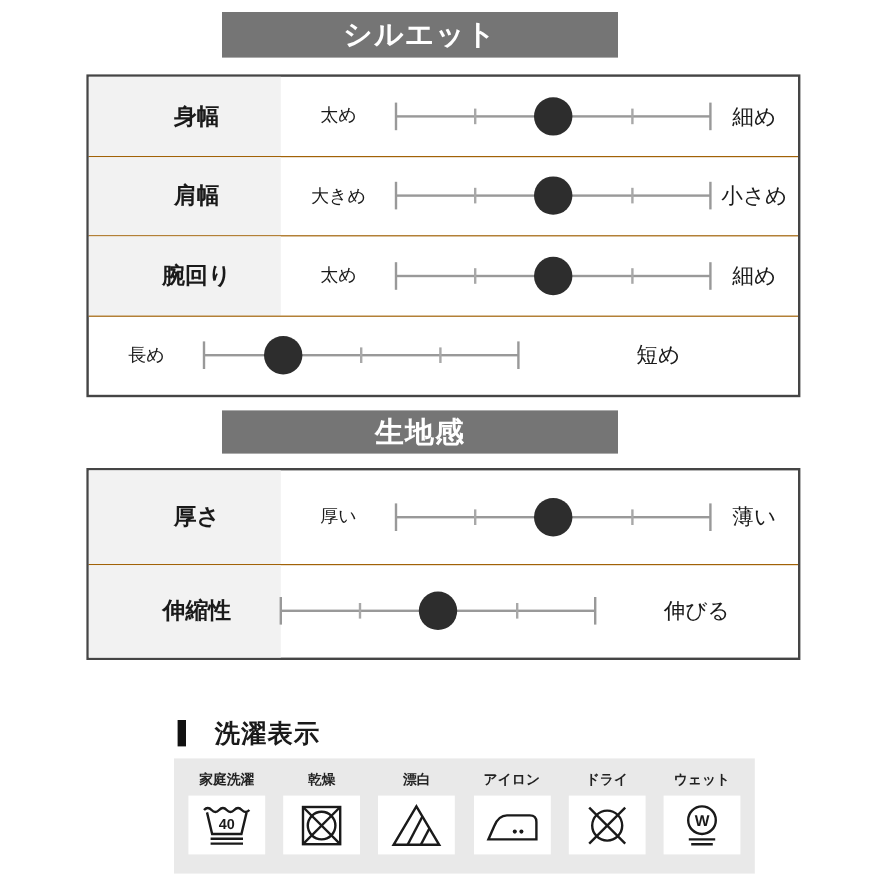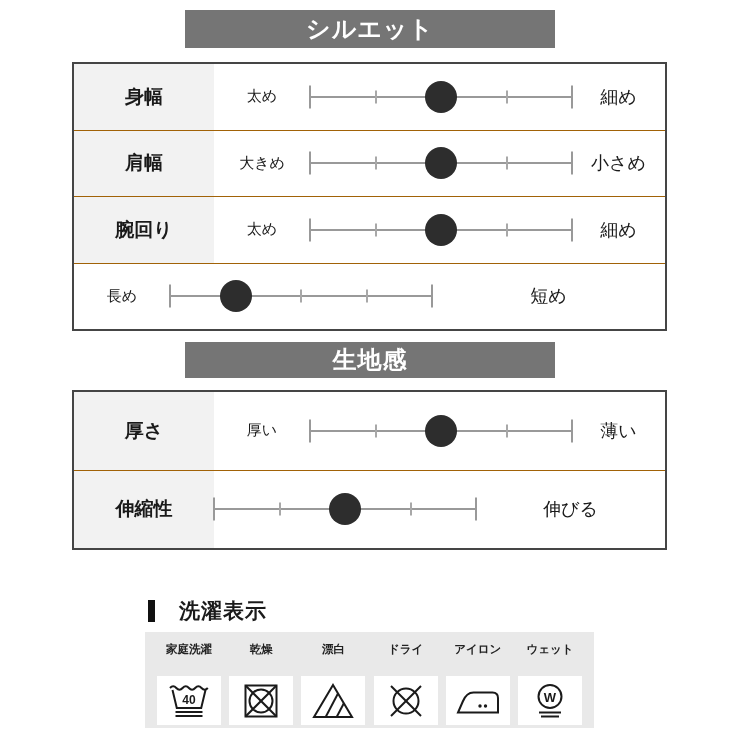--- a/index.html
+++ b/index.html
@@ -4,65 +4,65 @@
 <style>
   html,body{margin:0;padding:0;}
   body{
     width:740px;height:740px;background:#ffffff;
     font-family:"Liberation Sans","DejaVu Sans",sans-serif;
     color:#1a1a1a;
   }
   .stage{position:relative;width:740px;height:740px;overflow:hidden;}
 
   .sec-header{
-    position:absolute;left:185px;width:370px;background:#757575;color:#ffffff;
+    position:absolute;left:185px;width:330px;background:#757575;color:#ffffff;
     font-weight:bold;font-size:24px;display:flex;align-items:center;justify-content:center;
     letter-spacing:1px;
   }
   #hdr1{top:10px;height:38px;}
   #hdr2{top:342px;height:36px;}
 
   .tbl{
     position:absolute;left:72px;width:595px;border:2px solid #454545;background:#fff;
     box-sizing:border-box;display:flex;flex-direction:column;
   }
   #tbl1{top:62px;height:269px;}
   #tbl2{top:390px;height:160px;}
 
   .row{flex:1;display:flex;align-items:stretch;border-top:1px solid #a16207;min-height:0;}
   .row:first-child{border-top:none;}
   .cell-label{
     width:140px;flex:none;background:#f2f2f2;display:flex;align-items:center;justify-content:center;
-    font-size:19px;font-weight:bold;
+    font-size:19px;font-weight:bold;padding-left:20px;
   }
   .cell-left{width:96px;flex:none;display:flex;align-items:center;justify-content:center;font-size:15px;}
   .cell-slider{width:262px;flex:none;position:relative;}
   .cell-right{flex:1;display:flex;align-items:center;justify-content:center;font-size:18px;}
 
   .track{position:absolute;left:0;right:0;top:50%;height:2px;margin-top:-1px;background:#999999;}
   .tick{position:absolute;top:50%;width:2px;background:#999999;transform:translate(-50%,-50%);}
   .tick.end{height:23px;}
   .tick.mid{height:13px;background:#a8a8a8;}
   .p0{left:0;}.p25{left:25%;}.p50{left:50%;}.p75{left:75%;}.p100{left:100%;}
   .dot{
     position:absolute;top:50%;width:32px;height:32px;border-radius:50%;
     background:#2d2d2d;transform:translate(-50%,-50%);z-index:2;
   }
 
   .wash-title{position:absolute;left:148px;top:597px;display:flex;align-items:center;gap:24px;}
   .wash-bar{width:7px;height:22px;background:#111111;}
   .wash-text{font-size:21px;font-weight:bold;letter-spacing:1px;}
 
   .care{
-    position:absolute;left:145px;top:632px;width:449px;height:96px;background:#e9e9e9;
+    position:absolute;left:145px;top:632px;width:484px;height:96px;background:#e9e9e9;
     box-sizing:border-box;padding:9px 12px 0;display:flex;gap:8px;justify-content:space-between;
   }
   .care-item{width:64px;display:flex;flex-direction:column;align-items:center;}
   .care-label{font-size:11.5px;font-weight:600;height:17px;display:flex;align-items:center;white-space:nowrap;color:#222;}
-  .care-box{width:64px;height:49px;background:#ffffff;display:flex;align-items:center;justify-content:center;margin-top:18px;}
+  .care-box{width:64px;height:49px;background:#ffffff;display:flex;align-items:center;justify-content:center;margin-top:5px;}
   .care-box svg{display:block;stroke:#1a1a1a;fill:none;stroke-width:2;stroke-linecap:butt;}
   .care-box svg text{stroke:none;fill:#1a1a1a;font-family:"Liberation Sans",sans-serif;font-weight:bold;}
 </style>
 </head>
 <body>
 
 <div class="stage">
 
   <div class="sec-header" id="hdr1">
     <span>シルエット</span>
@@ -213,37 +213,37 @@
           <path d="M22 3 L41 35 H3 Z"></path>
           <g clip-path="url(#triClip)">
             <path d="M11 42 L33 0"></path>
             <path d="M22 42 L44 0"></path>
           </g>
         </svg>
       </div>
     </div>
 
     <div class="care-item">
+      <div class="care-label">アイロン</div>
+      <div class="care-box">
+        <svg width="46" height="34" viewBox="0 0 46 34">
+          <path d="M3 28.5 H43 V14 Q43 8.5 37.5 8.5 H18.5 Q11.5 8.5 7.8 17.5 L3 28.5 Z"></path>
+          <circle cx="25" cy="22" r="1.7" fill="#1a1a1a" stroke="none"></circle>
+          <circle cx="30.5" cy="22" r="1.7" fill="#1a1a1a" stroke="none"></circle>
+        </svg>
+      </div>
+    </div>
+
+    <div class="care-item">
       <div class="care-label">ドライ</div>
       <div class="care-box">
         <svg width="40" height="40" viewBox="0 0 40 40">
           <circle cx="20" cy="20" r="12.5"></circle>
           <path d="M5 5 L35 35"></path>
           <path d="M35 5 L5 35"></path>
-        </svg>
-      </div>
-    </div>
-
-    <div class="care-item">
-      <div class="care-label">アイロン</div>
-      <div class="care-box">
-        <svg width="46" height="34" viewBox="0 0 46 34">
-          <path d="M3 28.5 H43 V14 Q43 8.5 37.5 8.5 H18.5 Q11.5 8.5 7.8 17.5 L3 28.5 Z"></path>
-          <circle cx="25" cy="22" r="1.7" fill="#1a1a1a" stroke="none"></circle>
-          <circle cx="30.5" cy="22" r="1.7" fill="#1a1a1a" stroke="none"></circle>
         </svg>
       </div>
     </div>
 
     <div class="care-item">
       <div class="care-label">ウェット</div>
       <div class="care-box">
         <svg width="40" height="40" viewBox="0 0 40 40">
           <circle cx="20" cy="15.5" r="11.5"></circle>
           <text x="20" y="20.5" text-anchor="middle" font-size="13">W</text>

